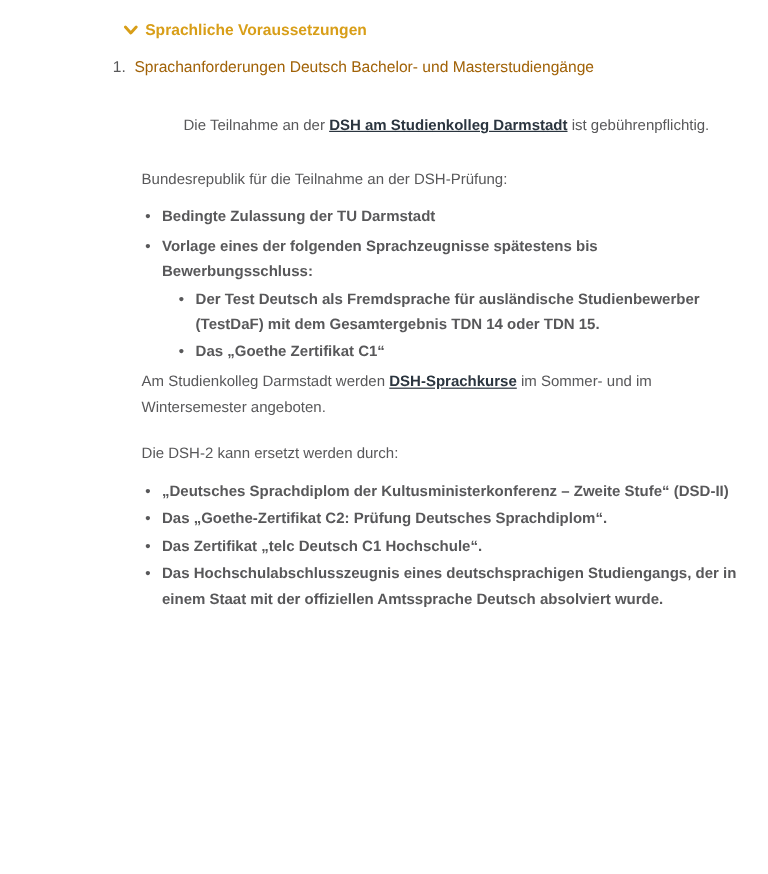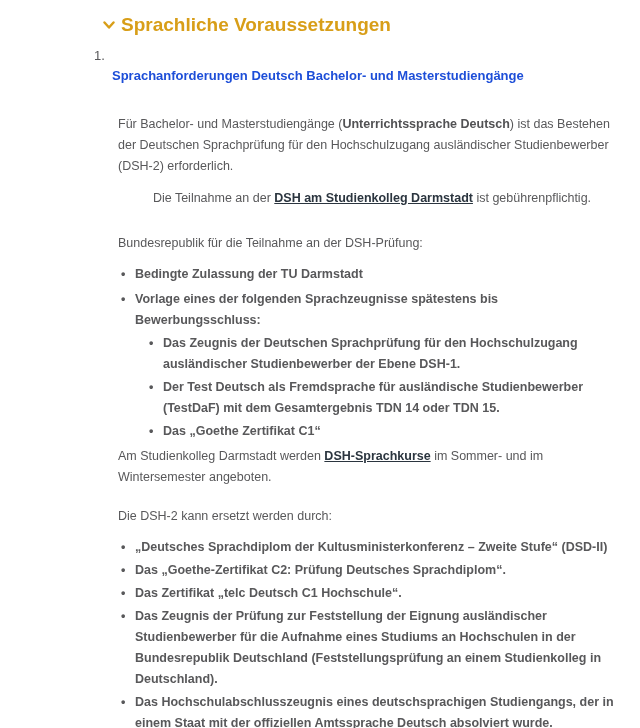--- a/index.html
+++ b/index.html
@@ -22,44 +22,43 @@
   }
   
   .accordion-header {
     display: flex;
     align-items: center;
     gap: 6px;
     margin-left: 9px;
     cursor: pointer;
     color: #d89e18;
     font-weight: bold;
-    font-size: 19px;
+    font-size: 13px;
     line-height: 16px;
   }
   .chevron {
     display: inline-flex;
     align-items: center;
     width: 12px;
     height: 12px;
   }
   
   .numbered-item {
     display: flex;
     margin-top: 12px;
     font-size: 13px;
   }
   .numbered-item .num {
     width: 18px;
     flex: 0 0 18px;
     color: #58585a;
   }
   .numbered-item .item-title {
-    color: #1d4ed8;
-    font-weight: bold;
-    margin-top: 20px;
+    color: #a16207;
+    font-weight: normal;
   }
   
   .content {
     margin-left: 24px;
     margin-top: 28px;
     width: 508px;
   }
   .content p {
     margin: 0;
   }
@@ -114,44 +113,41 @@
     <span class="header-label">Sprachliche Voraussetzungen</span>
   </div>
 
   <div class="numbered-item">
     <span class="num">1.</span>
     <span class="item-title">Sprachanforderungen Deutsch Bachelor- und Masterstudiengänge</span>
   </div>
 
   <div class="content">
 
-    <p class="p1"><span>Für Bachelor- und Masterstudiengänge (</span><strong>Unterrichtssprache Deutsch</strong><span>) ist das Bestehen der Deutschen Sprachprüfung für den Hochschulzugang ausländischer Studienbewerber (DSH-2) erforderlich.</span></p>
 
     <p class="p2"><span>Die Teilnahme an der </span><a class="link">DSH am Studienkolleg Darmstadt</a><span> ist gebührenpflichtig.</span></p>
 
     <p class="p3">Bundesrepublik für die Teilnahme an der DSH-Prüfung:</p>
 
     <ul class="lvl1">
       <li><span>Bedingte Zulassung der TU Darmstadt</span></li>
       <li>
         <span>Vorlage eines der folgenden Sprachzeugnisse spätestens bis Bewerbungsschluss:</span>
         <ul class="lvl2">
-          <li>Das Zeugnis der Deutschen Sprachprüfung für den Hochschulzugang ausländischer Studienbewerber der Ebene DSH-1.</li>
           <li>Der Test Deutsch als Fremdsprache für ausländische Studienbewerber (TestDaF) mit dem Gesamtergebnis TDN 14 oder TDN 15.</li>
           <li>Das „Goethe Zertifikat C1“</li>
         </ul>
       </li>
     </ul>
 
     <p class="p4"><span>Am Studienkolleg Darmstadt werden </span><a class="link">DSH-Sprachkurse</a><span> im Sommer- und im Wintersemester angeboten.</span></p>
 
     <p class="p5">Die DSH-2 kann ersetzt werden durch:</p>
 
     <ul class="lvl1 list2">
       <li>„Deutsches Sprachdiplom der Kultusministerkonferenz – Zweite Stufe“ (DSD-II)</li>
       <li>Das „Goethe-Zertifikat C2: Prüfung Deutsches Sprachdiplom“.</li>
       <li>Das Zertifikat „telc Deutsch C1 Hochschule“.</li>
-      <li>Das Zeugnis der Prüfung zur Feststellung der Eignung ausländischer Studienbewerber für die Aufnahme eines Studiums an Hochschulen in der Bundesrepublik Deutschland (Feststellungsprüfung an einem Studienkolleg in Deutschland).</li>
       <li>Das Hochschulabschlusszeugnis eines deutschsprachigen Studiengangs, der in einem Staat mit der offiziellen Amtssprache Deutsch absolviert wurde.</li>
     </ul>
 
   </div>
 </div>
 
 </body></html>

